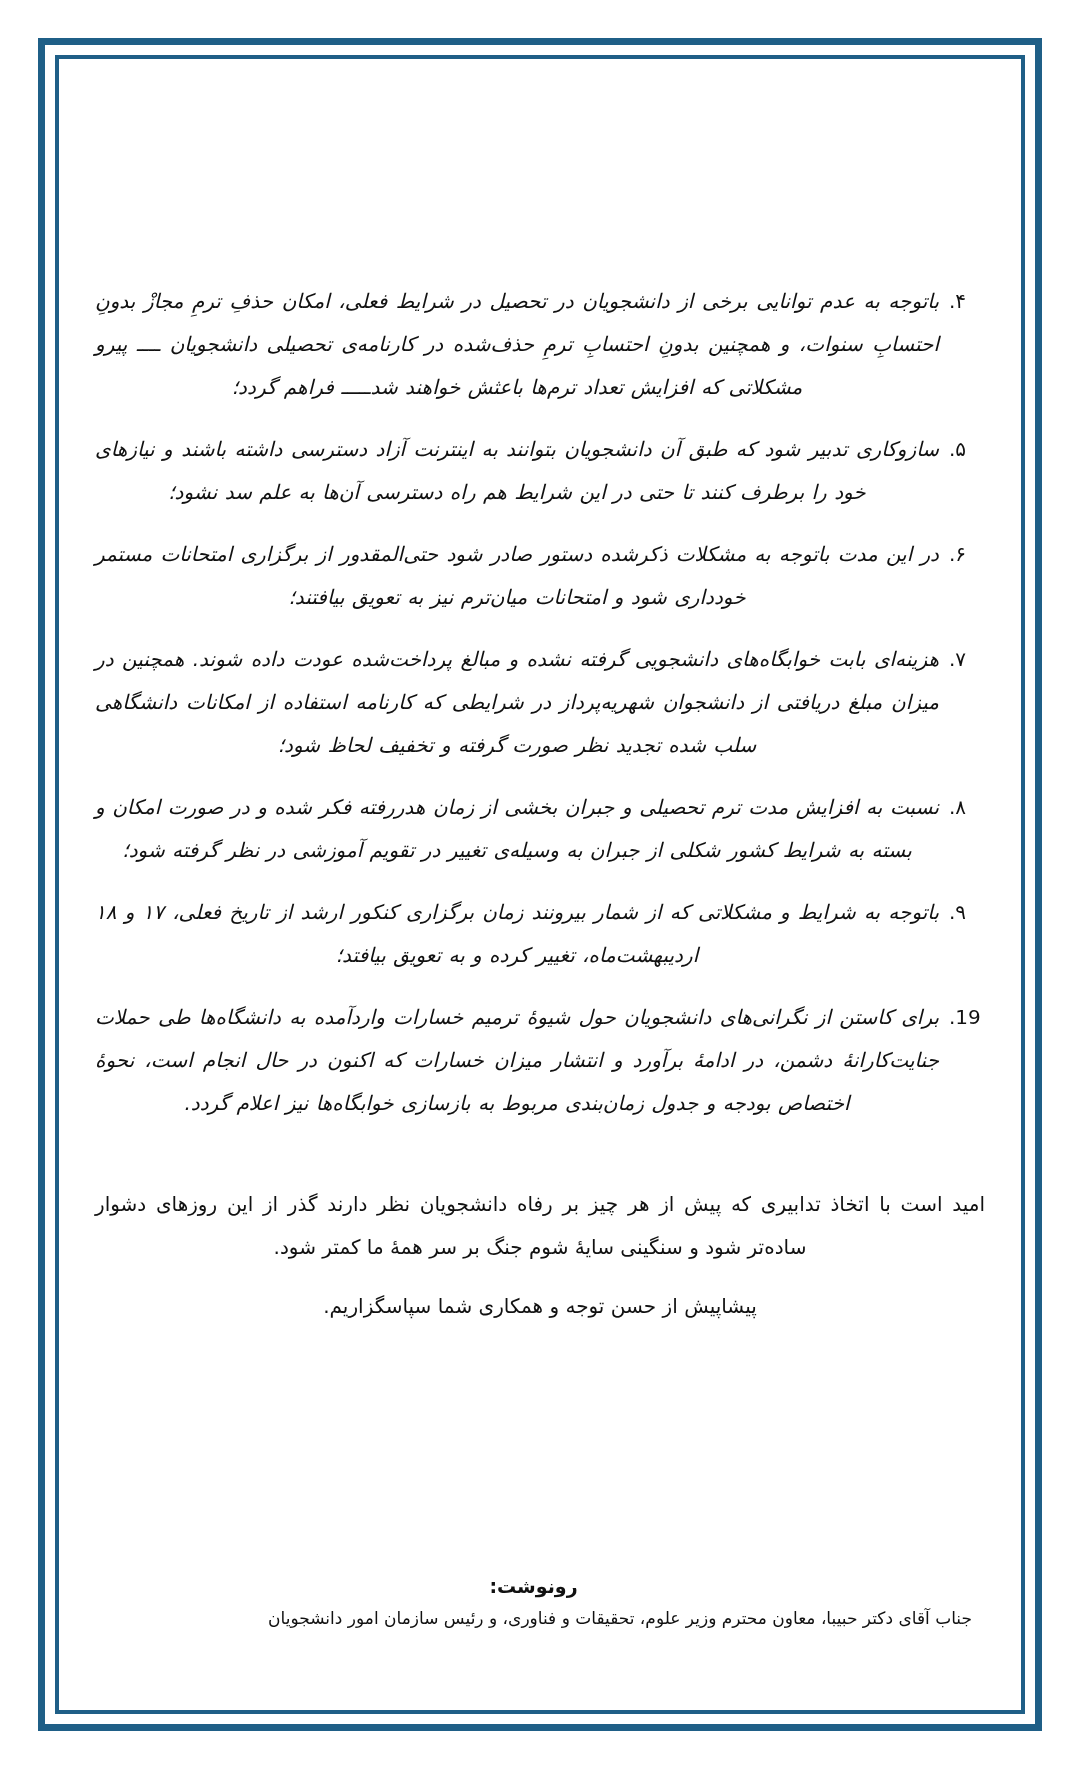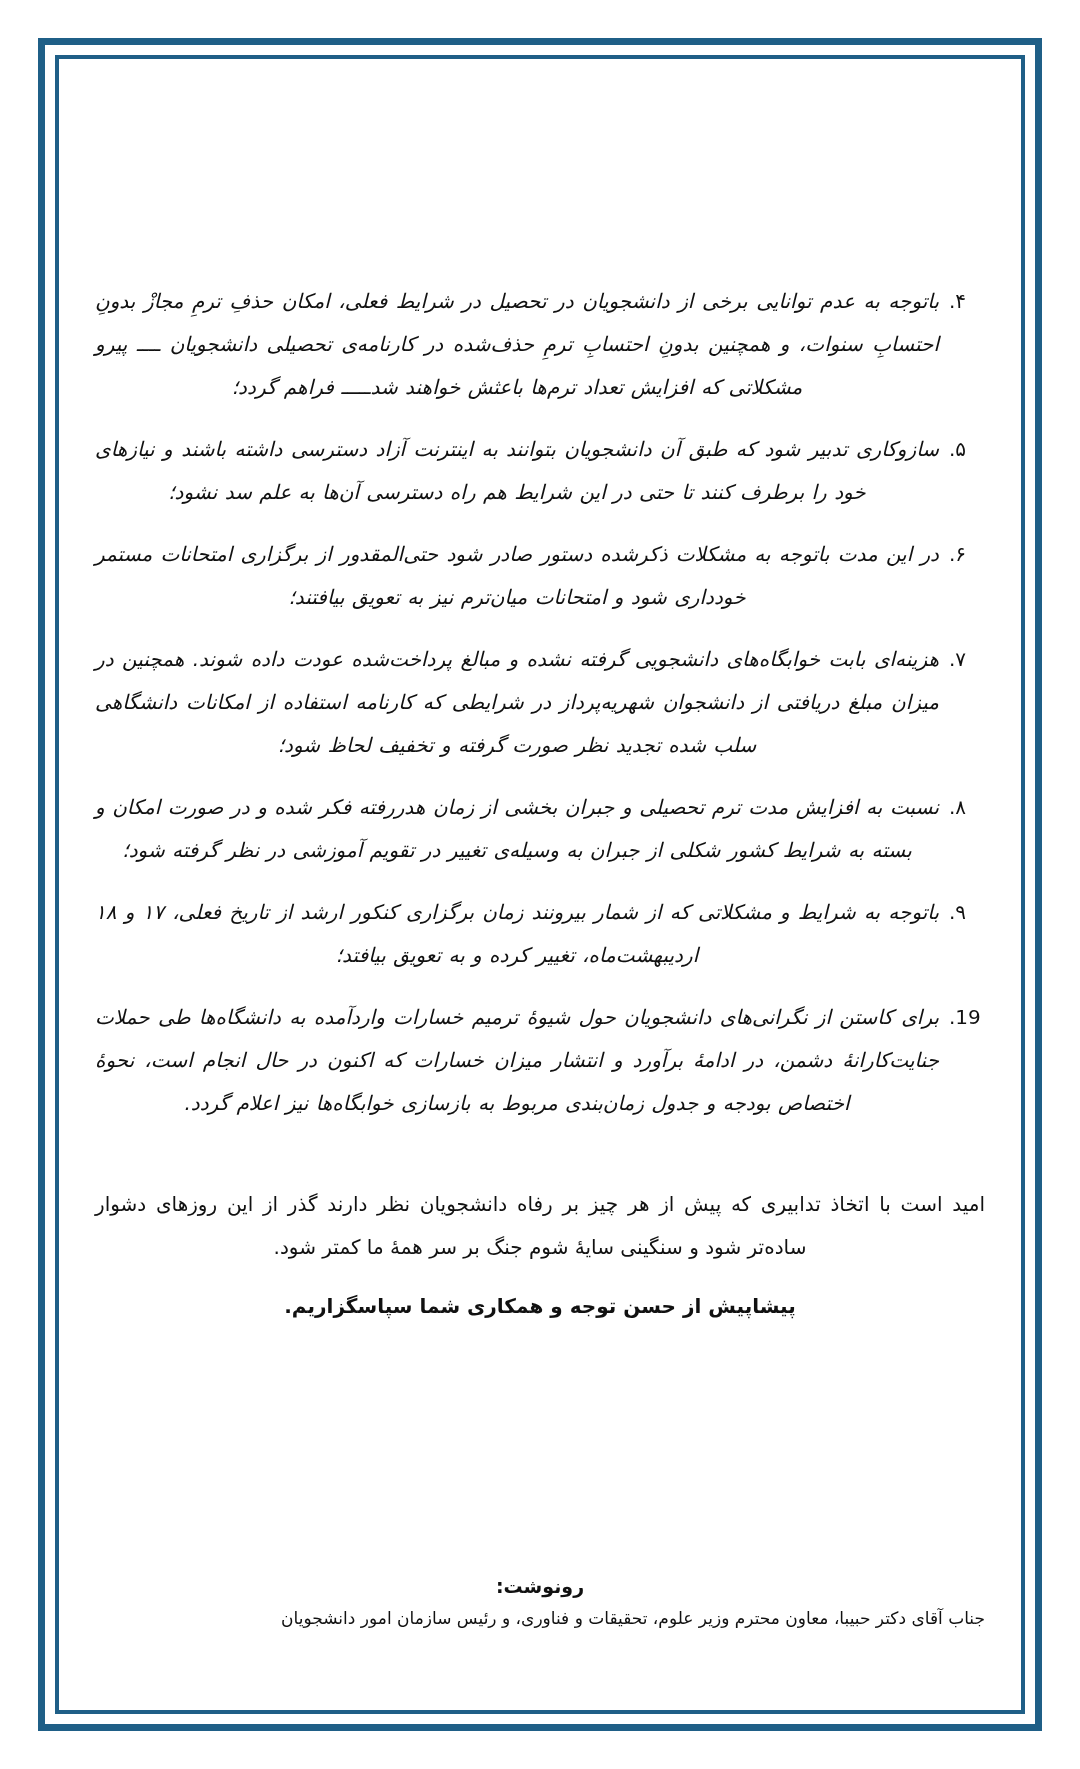--- a/index.html
+++ b/index.html
@@ -94,26 +94,25 @@
     font-size: 20px;
     line-height: 43px;
     color: #111111;
     text-align: justify;
     text-align-last: center;
   }
   .closing p.thanks {
     text-align: center;
     text-align-last: center;
     margin-top: 16px;
-    font-weight: bold;
   }
 
   .copies {
     position: absolute;
-    right: 95px;
+    right: 108px;
     left: 95px;
     top: 1570px;
     direction: rtl;
   }
   .copies-title {
     font-size: 19px;
     line-height: 32px;
     color: #111111;
     text-align: center;
     font-weight: 700;

